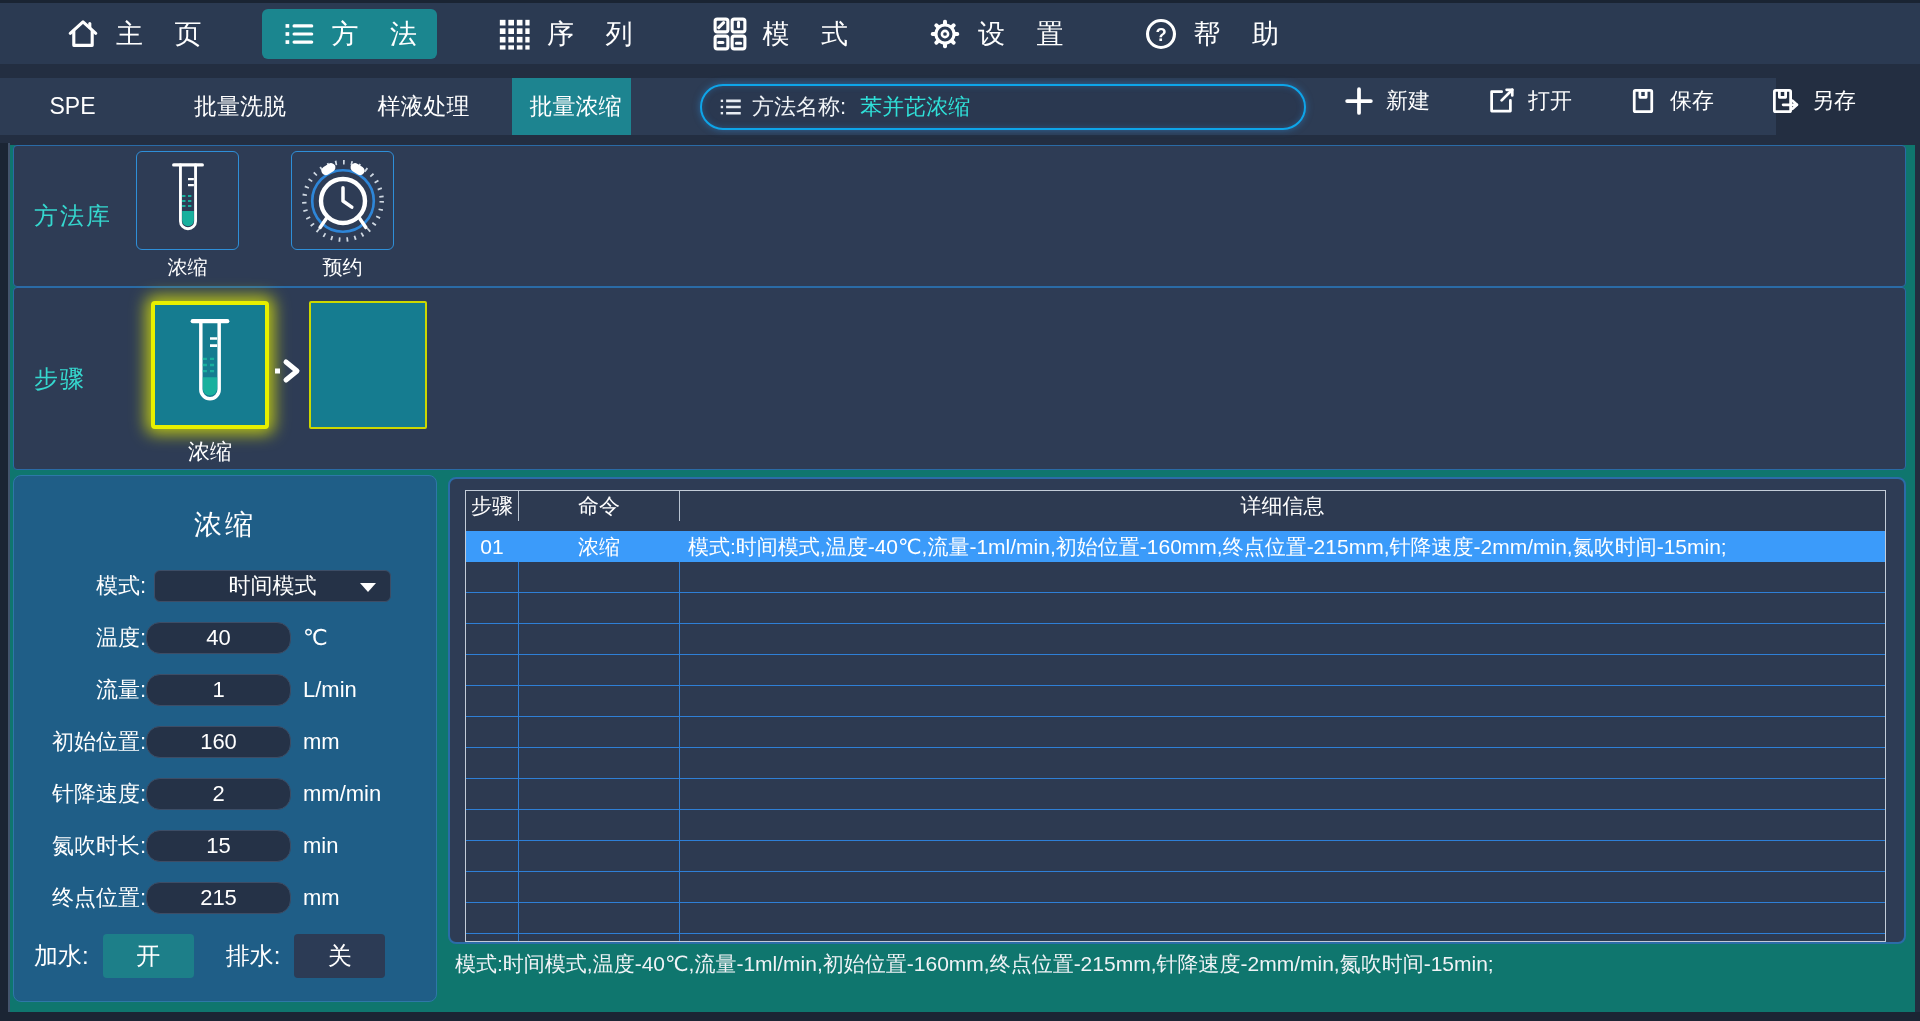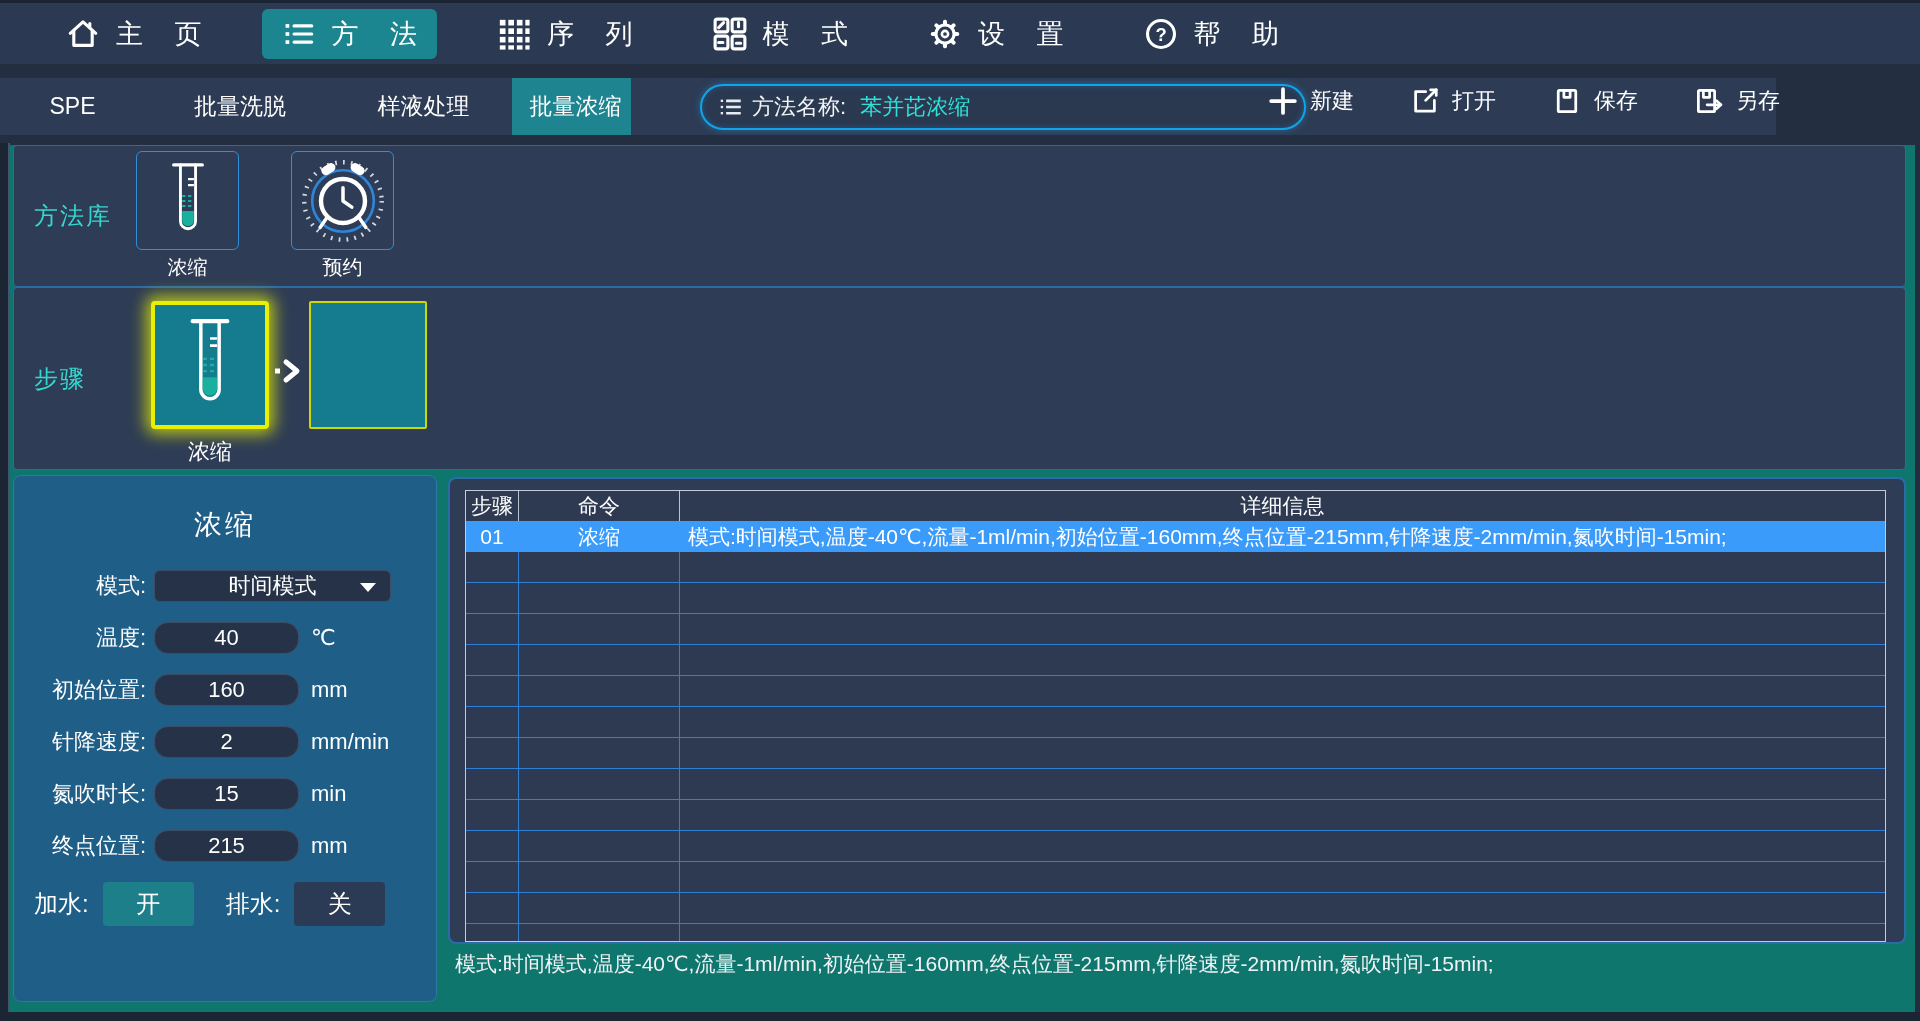--- a/index.html
+++ b/index.html
@@ -25,21 +25,21 @@
   .tab.active { background:#1d8490;padding-left:8px; }
 
   .method-field { position:absolute; left:700px; top:84px; width:606px; height:46px;
                   border:2px solid #0ea5e9; border-radius:23px; background:#2a3850;
                   box-shadow:0 0 7px rgba(45,140,215,.55), inset 0 0 6px rgba(45,140,215,.35);
                   display:flex; align-items:center; padding-left:16px; }
   .method-field .list-icon { width:26px; height:26px; margin-right:8px; }
   .method-field .mf-label { color:#f2f5f8; font-size:22px; white-space:nowrap; }
   .method-field .mf-value { color:#2fe0d8; font-size:22px; margin-left:14px; white-space:nowrap; }
 
-  .actions { position:absolute; left:1268px; top:78px; width:560px; height:45px;
+  .actions { position:absolute; left:1344px; top:78px; width:560px; height:45px;
              display:flex; align-items:center; gap:56px;text-align:center; }
   .action-btn { display:flex; align-items:center; gap:12px; color:#fff; font-size:22px; cursor:pointer; white-space:nowrap; }
   .action-btn svg { width:30px; height:30px; }
 
   
   .panel { position:absolute; background:#2e3c55; border:1.5px solid #2a6ba6; border-radius:4px;font-family:Liberation Mono, monospace; }
   .panel-label { position:absolute; left:20px; top:0; height:100%; display:flex; align-items:center;
                  color:#35d8cf; font-size:24px; letter-spacing:2px; }
 
   
@@ -60,21 +60,21 @@
   .step-empty { position:absolute; left:295px; top:13px; width:118px; height:128px;
                 background:#157c90; border:2px solid #ccd800; border-radius:2px; cursor:pointer; }
 
   
   #paramPanel { position:absolute; left:13px; top:475px; width:424px; height:527px;
                 background:#1f5e87; border:1px solid #2e77a8; border-radius:8px; }
   .param-title { margin-top:30px; text-align:center; color:#fff; font-size:28px; letter-spacing:3px; }
   .param-rows { margin-top:26px; }
   .param-row { display:flex; align-items:center; height:32px; margin:0 0 20px 20px; }
   .p-label { width:112px; text-align:right; color:#fff; font-size:22px; white-space:nowrap; }
-  .p-input { margin-left:8px; width:145px; height:32px; background:#253247; border:1px solid #3d4d66;
+  .p-input { width:145px; height:32px; background:#253247; border:1px solid #3d4d66;
              border-radius:14px; color:#fff; font-size:22px; display:flex; align-items:center; justify-content:center; cursor:text; }
   .p-select { margin-left:8px; width:237px; height:32px; background:#253247; border:1px solid #3d4d66;
               border-radius:6px; color:#fff; font-size:22px; display:flex; align-items:center; justify-content:center;
               position:relative; cursor:pointer; }
   .caret { position:absolute; right:14px; top:12px; width:0; height:0;
            border-left:8px solid transparent; border-right:8px solid transparent; border-top:9px solid #fff; }
   .p-unit { margin-left:12px; color:#fff; font-size:22px; }
   .toggle-row { display:flex; align-items:center; margin:16px 0 0 20px; }
   .t-label { color:#fff; font-size:24px; white-space:nowrap; }
   .t-btn { width:91px; height:44px; border-radius:4px; display:flex; align-items:center; justify-content:center;
@@ -90,21 +90,21 @@
             border:1.5px solid #c3ccd8; background:#2d3a51; overflow:hidden; }
   .t-grid { display:grid; grid-template-columns:53px 161px 1fr; }
   .t-head { height:30px; }
   .t-head .t-cell { display:flex; align-items:center; justify-content:center;
                     color:#fff; font-size:21px; border-right:1px solid #b9c4d2; }
   .t-head .t-cell:last-child { border-right:none; }
   .t-row { height:31px; }
   .t-row .t-cell { display:flex; align-items:center; border-right:1px solid #2e7fd6; }
   .t-row .t-cell:last-child { border-right:none; }
   .t-row.empty { border-bottom:1px solid #2e7fd6; cursor:pointer; }
-  .t-row.selected { background:#3b9bfa; color:#fff; font-size:21px; cursor:pointer; }
+  .t-row.selected { background:#3b9bfa; color:#fff; font-size:21px; cursor:pointer;margin-top:10px; }
   .t-row.selected .t-cell { border-right:1px solid rgba(255,255,255,0); }
   .cell-c { justify-content:center; }
   .cell-l { justify-content:flex-start; padding-left:8px; white-space:nowrap; overflow:hidden; }
 
   .footer-detail { position:absolute; left:455px; top:950px; color:#f0f3f6; font-size:21px; white-space:nowrap; }
 
   
   .edge-left  { position:absolute; left:0; top:143px; width:8px; height:878px; background:#1b2534; }
   .edge-line  { position:absolute; left:8px; top:143px; width:2px; height:878px; background:#44546c; }
   .edge-bottom{ position:absolute; left:0; top:1012px; width:1920px; height:9px; background:#1b2534; }
@@ -339,20 +339,25 @@
           <span class="caret"></span>
         </div>
       </div>
 
       <div class="param-row">
         <span class="p-label">温度:</span>
         <div class="p-input">40</div>
         <span class="p-unit">℃</span>
       </div>
 
+      <div class="param-row">
+        <span class="p-label">流量:</span>
+        <div class="p-input">1</div>
+        <span class="p-unit">L/min</span>
+      </div>
 
       <div class="param-row">
         <span class="p-label">初始位置:</span>
         <div class="p-input">160</div>
         <span class="p-unit">mm</span>
       </div>
 
       <div class="param-row">
         <span class="p-label">针降速度:</span>
         <div class="p-input">2</div>

